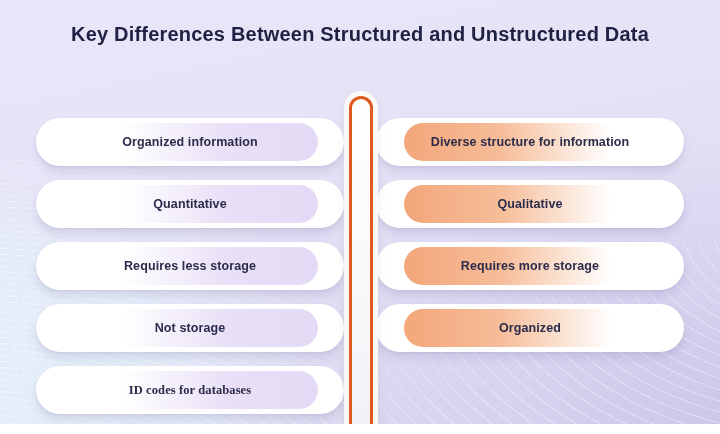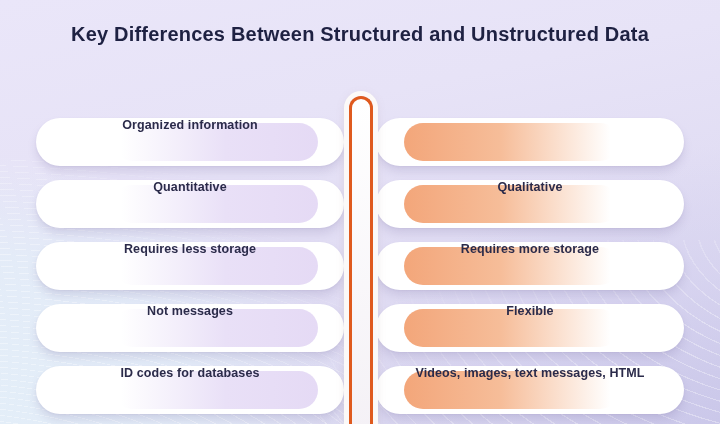--- a/index.html
+++ b/index.html
@@ -41,37 +41,37 @@
   }
   .col-header .txt{position:relative;display:inline-block;z-index:1;}
   .hl{position:absolute;z-index:-1;border-radius:4px;}
   .hl-left{right:-12px;top:6px;width:76px;height:14px;background:#d7c7f0;opacity:.85;}
   .hl-right{left:-5px;right:-13px;top:6px;height:14px;background:#f8cfae;}
   .header-left{left:36px;}
   .header-right{left:376px;}
   .pill{
     position:absolute;width:308px;height:48px;border-radius:24px;background:#ffffff;
     box-shadow:0 6px 9px rgba(130,122,168,0.20), 0 1px 2px rgba(130,122,168,0.10);
-    display:flex;align-items:flex-start;justify-content:center;
+    display:flex;align-items:center;justify-content:center;
   }
   .pill .label{
     position:relative;z-index:1;font-size:12.5px;font-weight:700;color:#2b2b4a;letter-spacing:.1px;
   }
   .blob{position:absolute;top:5px;bottom:5px;border-radius:19px;z-index:0;}
   .pill-left{left:36px;}
   .pill-right{left:376px;}
   .pill-left .blob{
     right:26px;width:205px;
     background:linear-gradient(to left, #e5daf5 0%, #e9e0f7 45%, rgba(233,224,247,0) 96%);
   }
   .pill-right .blob{
     left:28px;width:215px;
     background:linear-gradient(to right, #f3a67a 0%, #f6bd99 45%, rgba(248,213,190,0) 96%);
   }
-  .r1{top:118px;} .r2{top:180px;} .r3{top:242px;} .r4{top:304px;} .r5{top:366px;}
+  .r1{top:118px;} .r2{top:180px;} .r3{top:242px;} .r4{top:304px;} .r5{top:366px;font-family:Liberation Serif, serif;}
   .divider{
     position:absolute;left:349px;top:96px;width:18px;height:400px;
     border:3px solid #df5a1e;border-bottom:none;border-radius:12px 12px 0 0;
     background:linear-gradient(to bottom,#ffffff,#f2eef4);
     box-shadow:0 0 0 5px rgba(253,251,249,0.95), 0 2px 12px rgba(150,120,110,0.35);
   }
 </style>
 </head>
 <body>
 
@@ -90,41 +90,38 @@
   <div class="pill pill-left r2">
     <div class="blob"></div>
     <span class="label">Quantitative</span>
   </div>
   <div class="pill pill-left r3">
     <div class="blob"></div>
     <span class="label">Requires less storage</span>
   </div>
   <div class="pill pill-left r4">
     <div class="blob"></div>
-    <span class="label">Not messages</span>
+    <span class="label">Not storage</span>
   </div>
   <div class="pill pill-left r5">
     <div class="blob"></div>
     <span class="label">ID codes for databases</span>
   </div>
 
   <div class="pill pill-right r1">
     <div class="blob"></div>
+    <span class="label">Diverse structure for information</span>
   </div>
   <div class="pill pill-right r3">
     <div class="blob"></div>
     <span class="label">Requires more storage</span>
   </div>
   <div class="pill pill-right r2">
     <div class="blob"></div>
     <span class="label">Qualitative</span>
   </div>
   <div class="pill pill-right r4">
     <div class="blob"></div>
-    <span class="label">Flexible</span>
-  </div>
-  <div class="pill pill-right r5">
-    <div class="blob"></div>
-    <span class="label">Videos, images, text messages, HTML</span>
+    <span class="label">Organized</span>
   </div>
 
   <div class="divider"></div>
 </div>
 
 </body></html>

